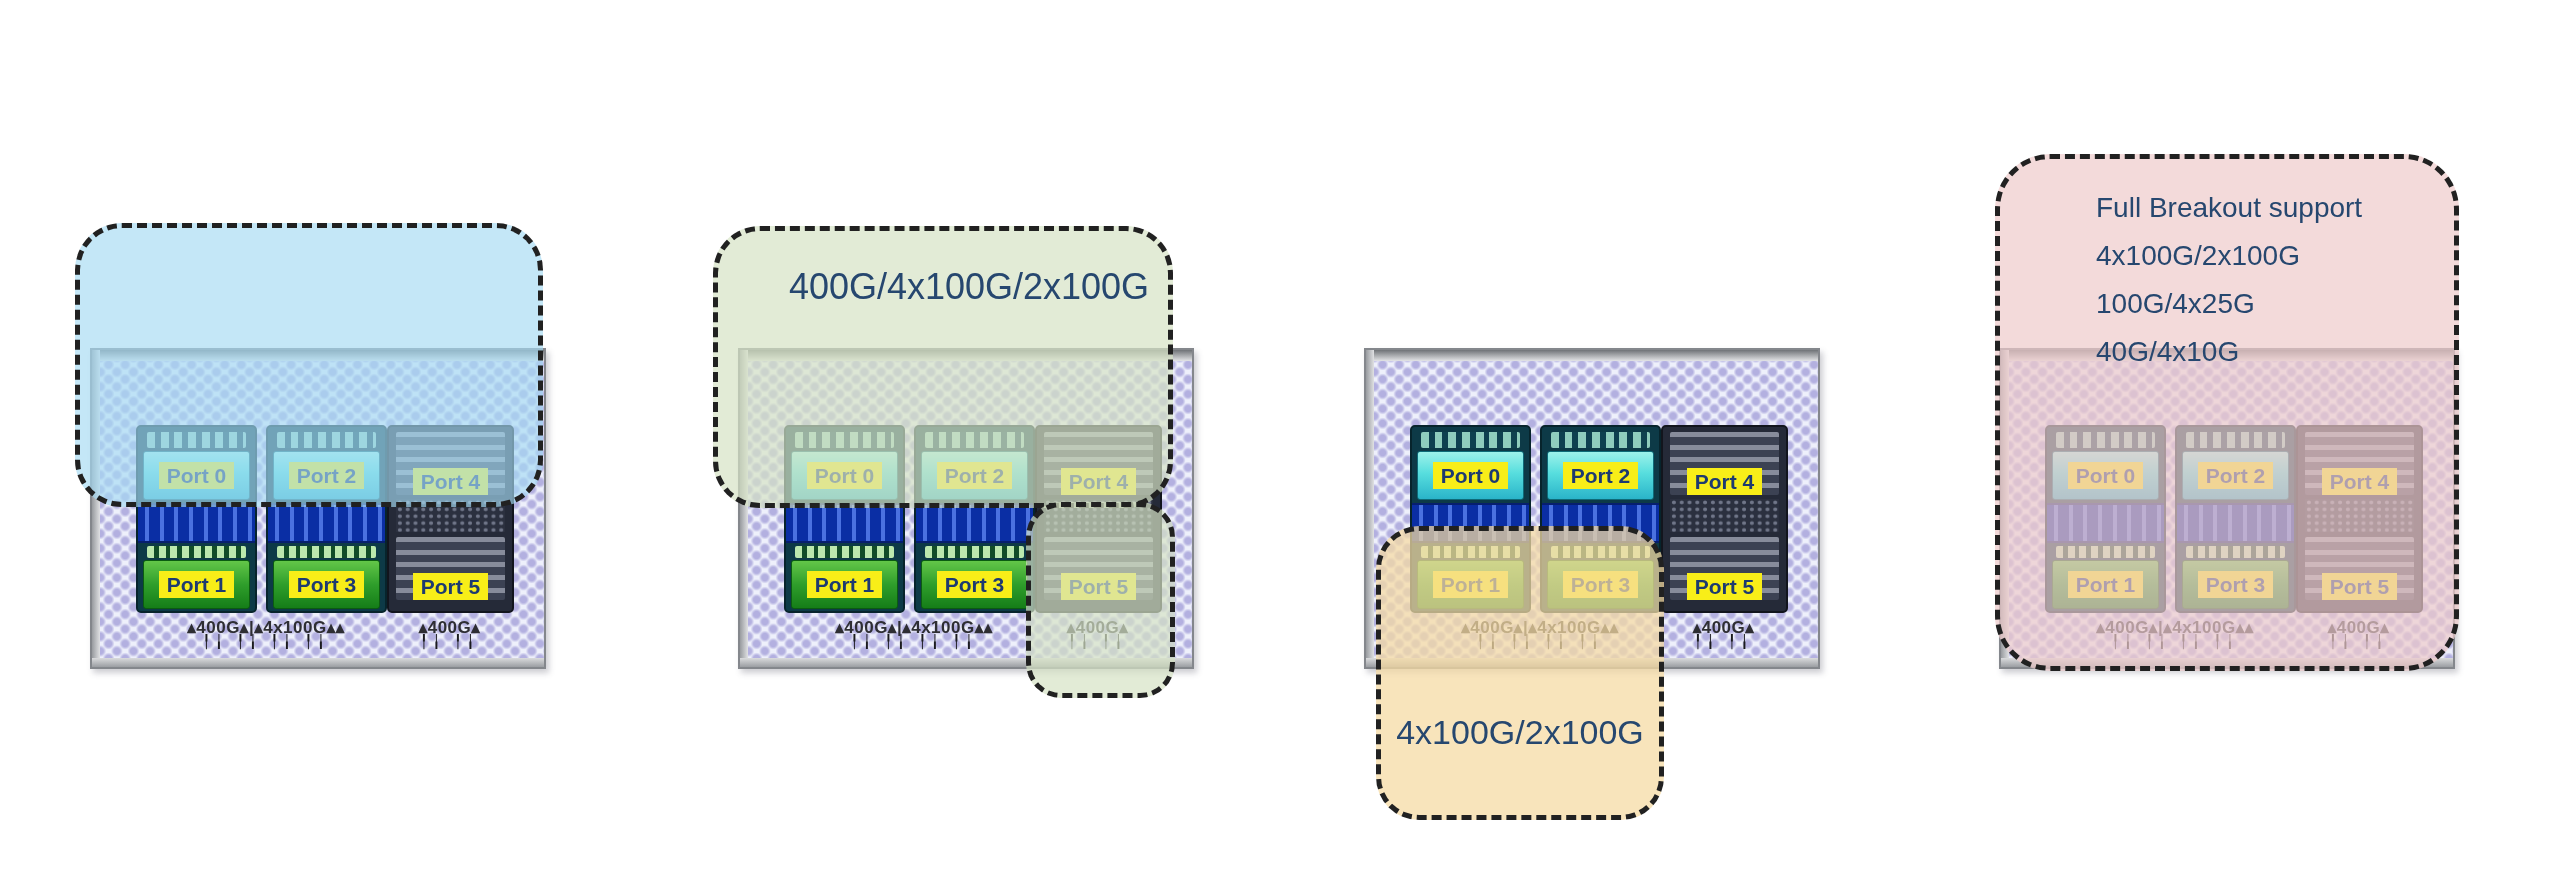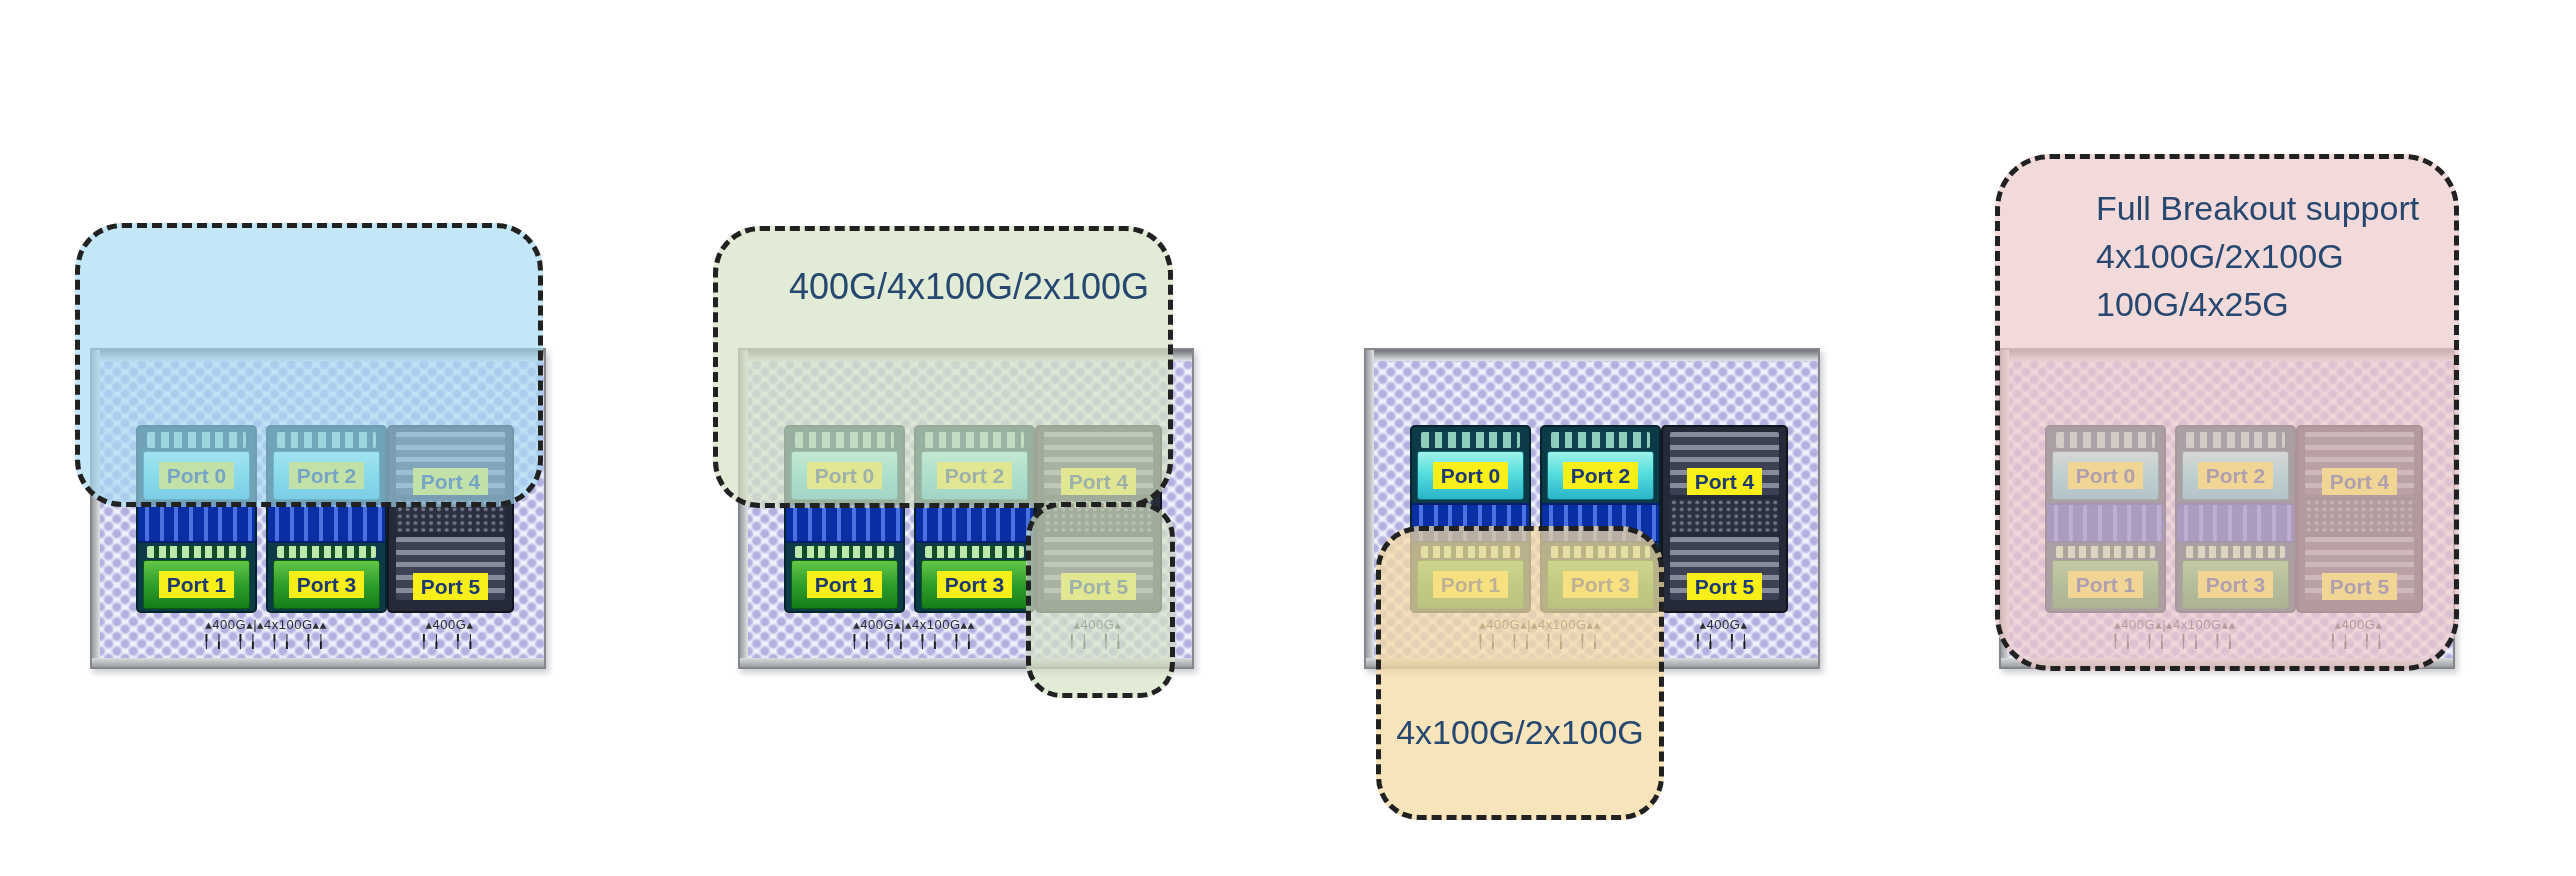--- a/index.html
+++ b/index.html
@@ -39,40 +39,40 @@
   .green{margin:2px 4.9px;height:47px;background:linear-gradient(180deg,#63c648 0%,#2f9e2b 50%,#157d18 100%);
       border:1px solid #0b5c10;}
   .slats{margin:4.9px 6.9px 0;height:63px;border-radius:2px;display:flex;align-items:flex-end;justify-content:center;
       background:repeating-linear-gradient(180deg,#878c9b 0 4.9px,#3c4253 4.9px 12.7px);}
   .midband{margin:3.9px 6.9px 0;height:33px;background-color:#2b303f;
       background-image:radial-gradient(circle,#707689 1.6px,transparent 2.2px);background-size:7.8px 6.9px;}
 
   .plabel{font-weight:700;font-size:21px;line-height:1;color:#1d3a70;background:#f8ee18;
       padding:2.9px 7.8px;white-space:nowrap;}
 
-  .silk{position:absolute;top:267px;font-size:13px;font-weight:400;color:#2e2e33;
+  .silk{position:absolute;top:267px;font-size:17px;font-weight:700;color:#2e2e33;
       letter-spacing:0.5px;text-align:center;filter:blur(0.4px);}
   .silk-l{left:54px;width:240px;}  .silk-r{left:299px;width:117px;}
   .icons{position:absolute;top:284px;font-family:"DejaVu Sans",sans-serif;font-size:12.7px;color:#1b1b1f;
       text-align:center;letter-spacing:4.9px;filter:blur(0.3px);}
   .icons-l{left:54px;width:240px;} .icons-r{left:299px;width:117px;}
 
   
   .hl{position:absolute;box-sizing:border-box;border:5.9px dashed #212121;z-index:2;pointer-events:none;}
   #hl1{left:75px;top:223px;width:468px;height:284px;border-radius:47px;background:rgba(166,219,243,.66);}
   #hl2{left:713px;top:226px;width:460px;height:282px;border-radius:47px;background:rgba(213,227,197,.70);}
   #hl2x{left:1026px;top:502px;width:149px;height:196px;border-radius:35px;background:rgba(213,227,197,.70);}
   #hl3{left:1376px;top:526px;width:288px;height:294px;border-radius:43px;background:rgba(246,218,163,.74);}
   #hl4{left:1995px;top:154px;width:464px;height:517px;border-radius:55px;background:rgba(238,203,203,.70);}
 
   .title{position:absolute;z-index:3;font-size:36px;color:#26476f;text-align:center;pointer-events:none;}
   #t1{left:75px;top:266px;width:468px;color:#4c86b4;}
   #t2{left:713px;top:266px;width:512px;}
   #t3{left:1376px;top:713px;width:288px;font-size:34px;}
-  #t4{left:2096px;top:184px;width:352px;text-align:left;font-size:34px;line-height:48px;}
+  #t4{left:2096px;top:184px;width:352px;text-align:left;font-size:28px;line-height:48px;}
 
   #fp1{left:90px;top:348px;} #fp2{left:738px;top:348px;}
   #fp3{left:1364px;top:348px;} #fp4{left:1999px;top:348px;}
 </style>
 </head>
 <body>
 
 <div id="canvas">
 
   <div class="fp" id="fp1">
@@ -242,16 +242,17 @@
     <div class="icons icons-r">╿╽ ╿╽</div>
     <div class="fp-top"></div>
     <div class="fp-left"></div>
     <div class="fp-bottom"></div>
   </div>
   <div class="hl" id="hl4"></div>
   <div class="title" id="t4">
     <div>Full Breakout support</div>
     <div>4x100G/2x100G</div>
     <div>100G/4x25G</div>
+    <div>40G/4x10G</div>
   </div>
 
 </div>
 
 
 </body></html>

